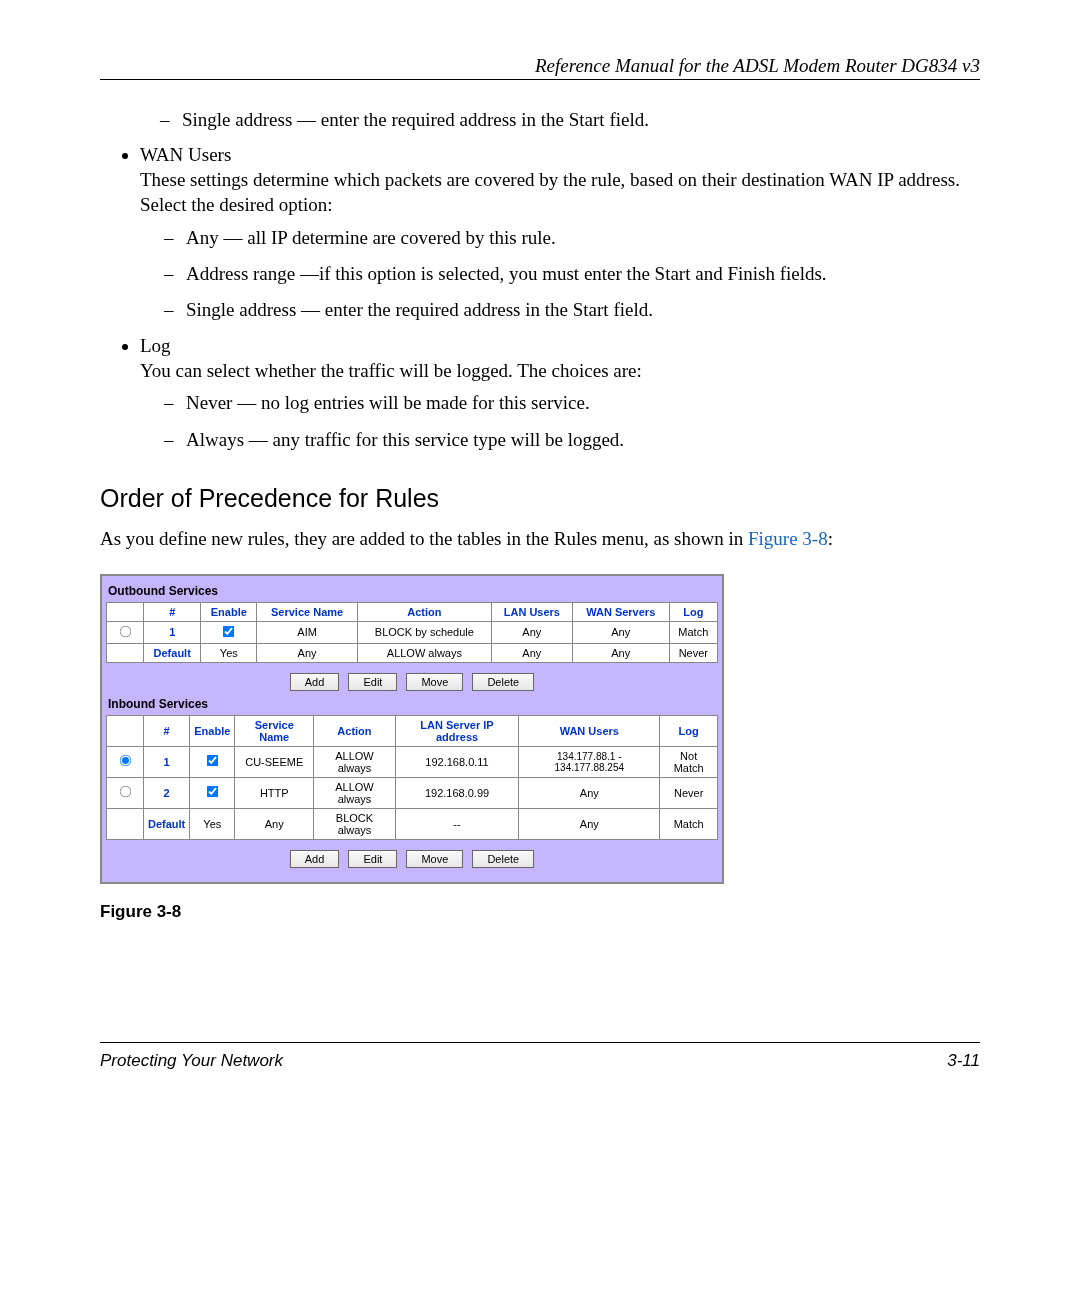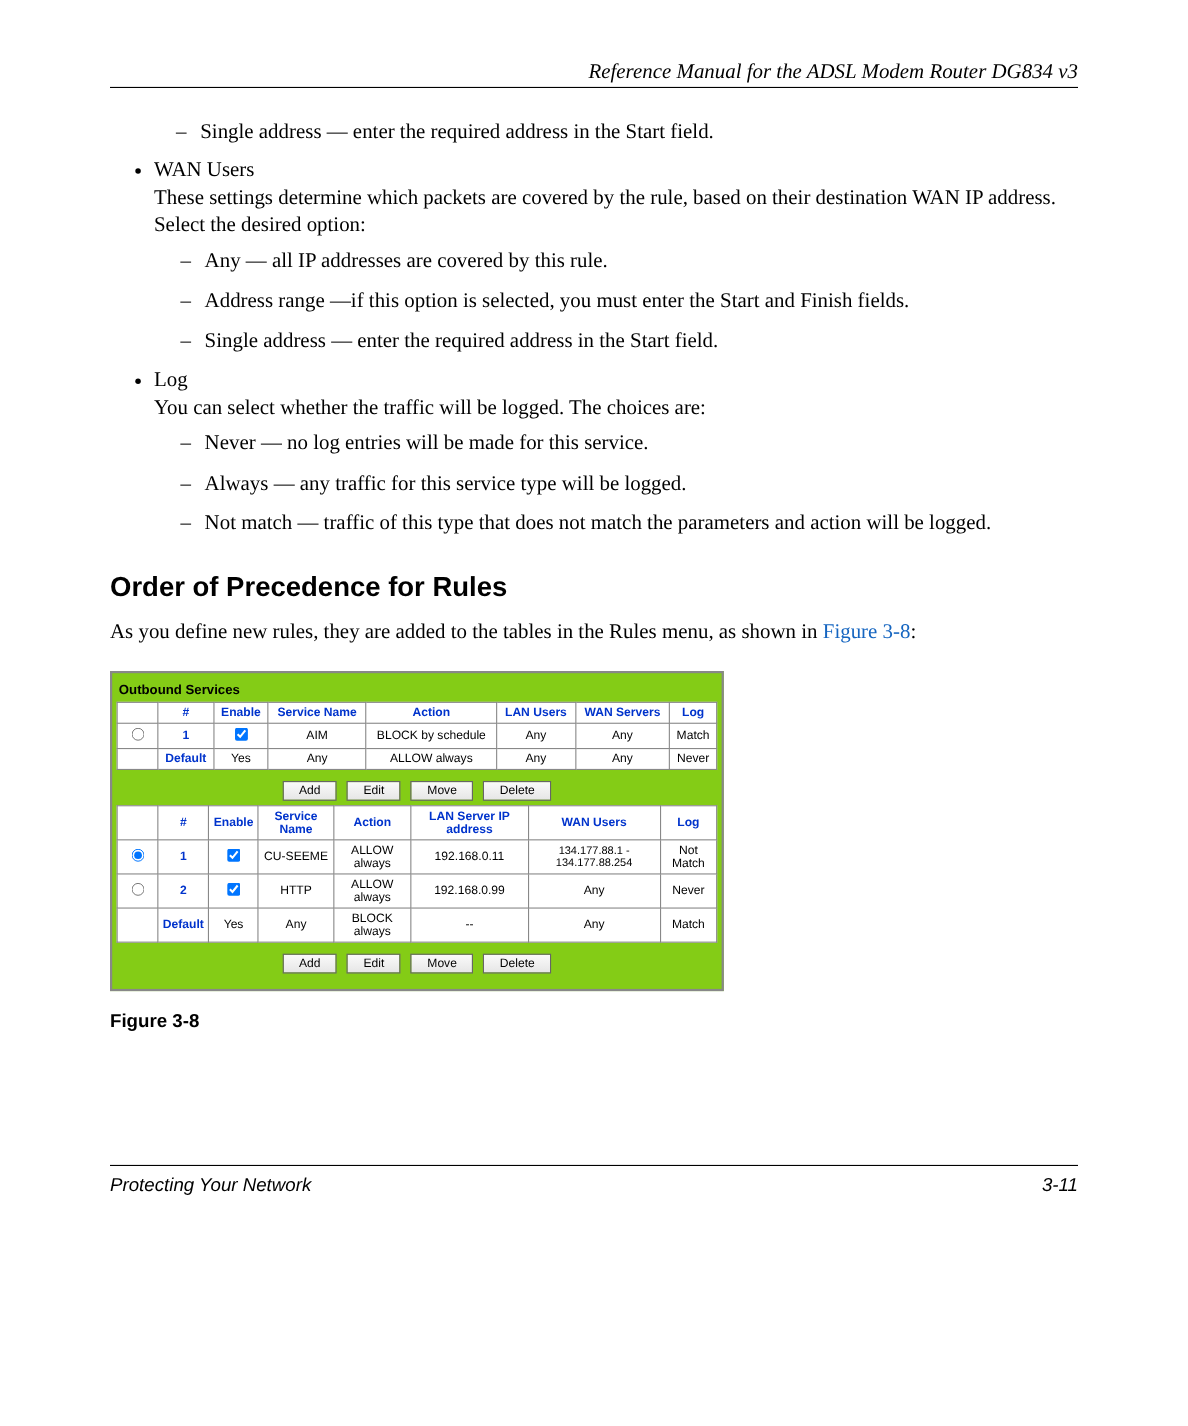--- a/index.html
+++ b/index.html
@@ -28,30 +28,30 @@
     margin-bottom: 28px;
   }
   ul.dots { list-style: disc; margin: 0; padding-left: 40px; }
   ul.dots > li { margin-bottom: 10px; }
   ul.dashes { list-style: none; margin: 6px 0 0 0; padding-left: 24px; }
   ul.dashes > li { position: relative; padding-left: 22px; margin: 8px 0 12px 0; line-height: 1.28; }
   ul.dashes > li::before { content: "–"; position: absolute; left: 0; }
   .para { margin: 2px 0 8px 0; line-height: 1.3; }
   h2.section {
     font-family: Arial, Helvetica, sans-serif;
-    font-weight: bold;
+    font-weight: normal;
     font-size: 25px;
     margin: 32px 0 14px 0;
   }
   .figref { color: #1565c0; }
   .figure-wrap { margin: 22px 0 6px 0; }
   .screenshot {
-    width: 558px;
+    width: 624px;
     border: 2px solid #888;
-    background: #84cc16;
+    background: #c4b5fd;
     font-family: Arial, Helvetica, sans-serif;
     font-size: 11px;
     padding: 6px 4px 10px 4px;
     box-sizing: border-box;
   }
   .shot-title { font-weight: bold; font-size: 12px; padding: 2px 0 4px 2px; }
   table.rules {
     border-collapse: collapse;
     width: 100%;
     background: #fff;
@@ -111,32 +111,31 @@
 
   <ul class="dashes" style="padding-left:60px;">
     <li>Single address — enter the required address in the Start field.</li>
   </ul>
 
   <ul class="dots">
     <li>
       <span>WAN Users</span>
       <div class="para">These settings determine which packets are covered by the rule, based on their destination WAN IP address. Select the desired option:</div>
       <ul class="dashes">
-        <li>Any — all IP addresses are covered by this rule.</li>
+        <li>Any — all IP determine are covered by this rule.</li>
         <li>Address range —if this option is selected, you must enter the Start and Finish fields.</li>
         <li>Single address — enter the required address in the Start field.</li>
       </ul>
     </li>
     <li>
       <span>Log</span>
       <div class="para">You can select whether the traffic will be logged. The choices are:</div>
       <ul class="dashes">
         <li>Never — no log entries will be made for this service.</li>
         <li>Always — any traffic for this service type will be logged.</li>
-        <li>Not match — traffic of this type that does not match the parameters and action will be logged.</li>
       </ul>
     </li>
   </ul>
 
   <h2 class="section">Order of Precedence for Rules</h2>
 
   <p class="para">
     <span>As you define new rules, they are added to the tables in the Rules menu, as shown in </span><span class="figref">Figure 3-8</span><span>:</span>
   </p>
 
@@ -179,20 +178,21 @@
       </tbody>
         </table>
 
       <div class="button-row">
         <span class="fbtn">Add</span>
         <span class="fbtn">Edit</span>
         <span class="fbtn">Move</span>
         <span class="fbtn">Delete</span>
       </div>
 
+      <div class="shot-title">Inbound Services</div>
       <table class="rules">
         <tbody>
             <tr>
           <th style="width:28px;"></th>
           <th>#</th>
           <th>Enable</th>
           <th>Service Name</th>
           <th>Action</th>
           <th>LAN Server IP address</th>
           <th>WAN Users</th>

